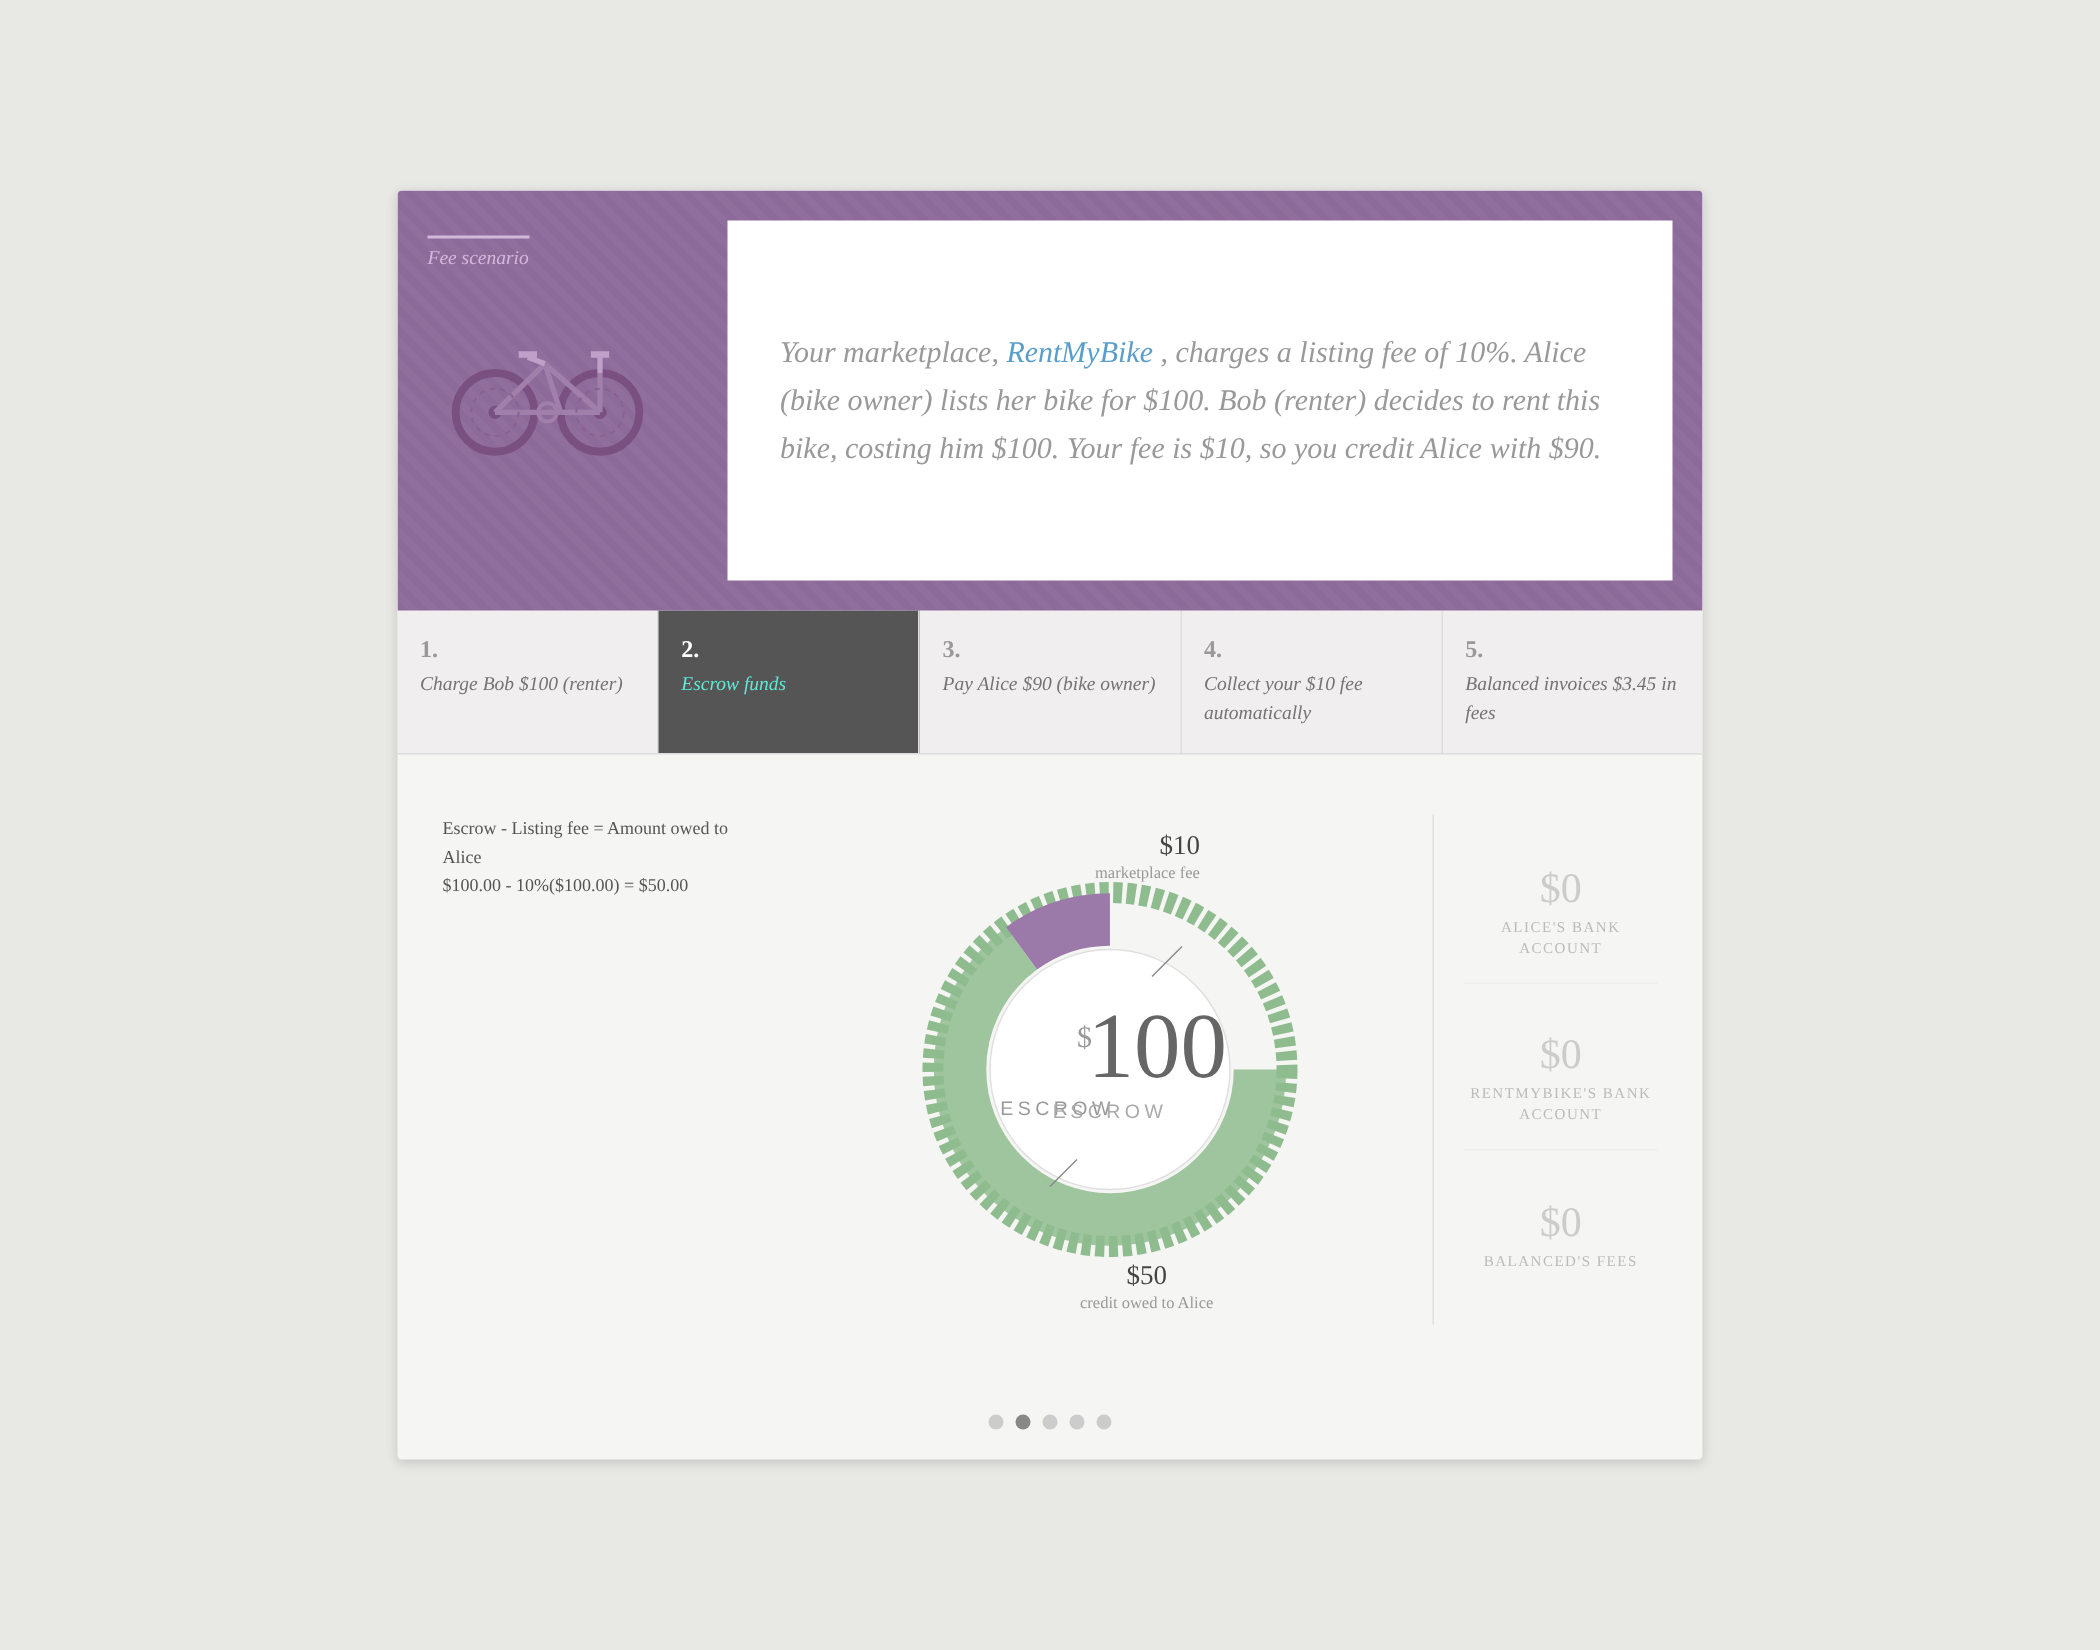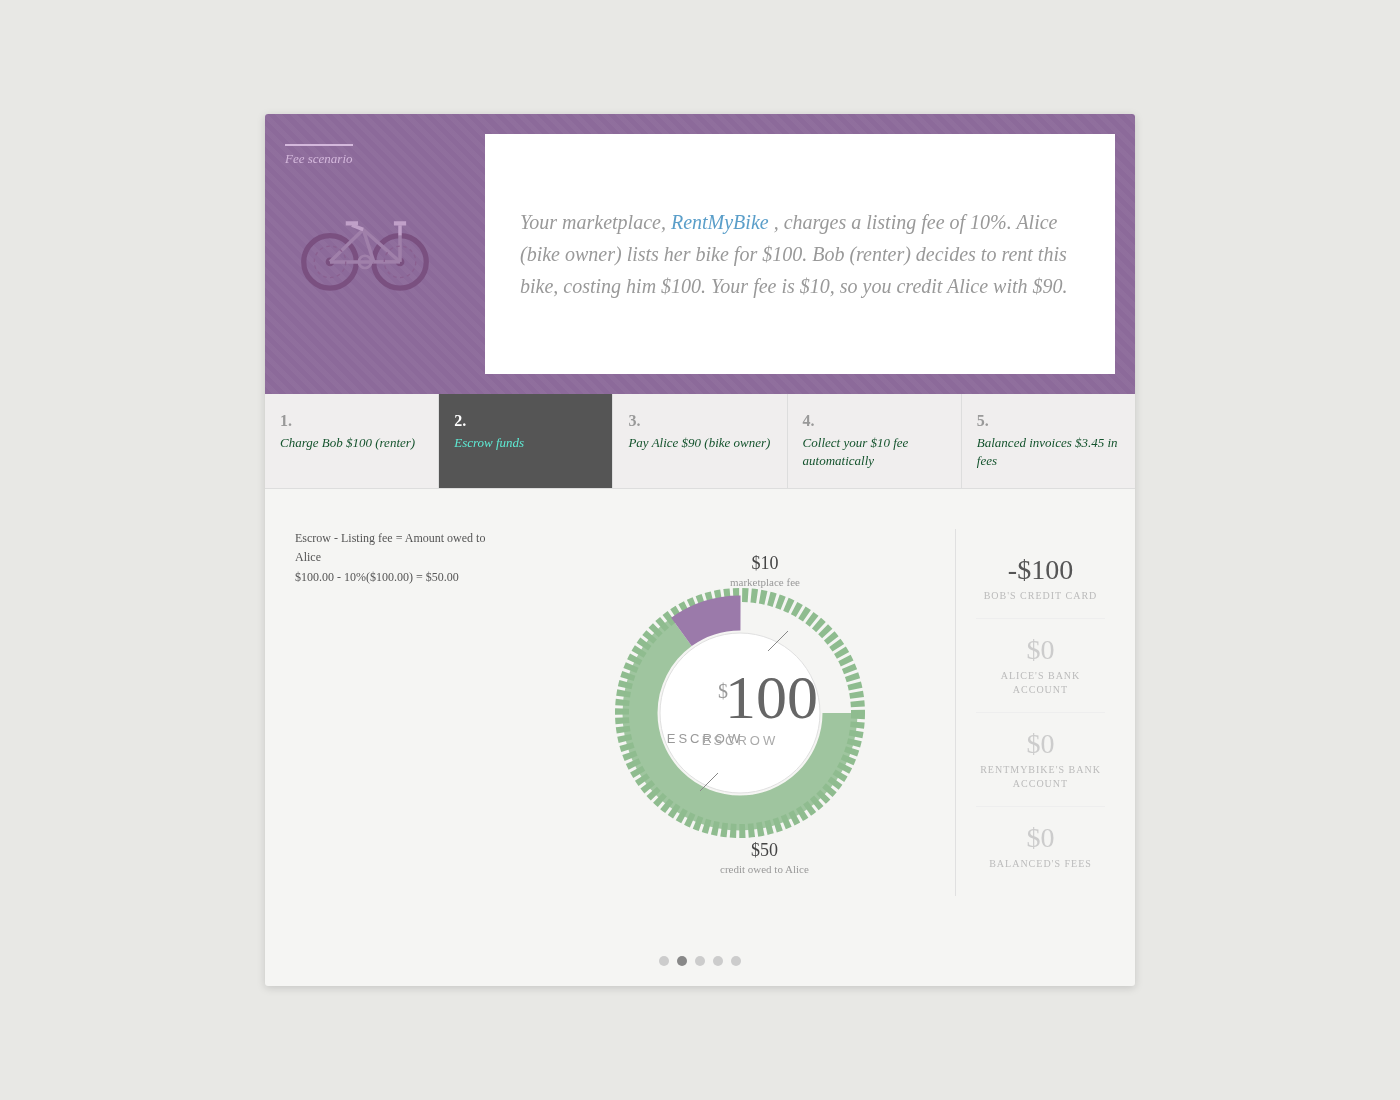--- a/index.html
+++ b/index.html
@@ -99,21 +99,21 @@
       font-size: 16px;
       font-weight: bold;
       color: #999;
       margin-bottom: 4px;
     }
     .step.active .step-number {
       color: white;
     }
     .step-label {
       font-size: 13px;
-      color: #14532d;
+      color: #737373;
       font-style: italic;
       line-height: 1.4;
     }
     .step.active .step-label {
       color: #5eead4;
     }
 
     
     .main-content {
       display: flex;
@@ -273,21 +273,21 @@
     <div class="text-section">
       <div class="formula-section">
         <div>Escrow - Listing fee = Amount owed to Alice</div>
         <div>$100.00 - 10%($100.00) = $50.00</div>
       </div>
     </div>
 
     <div class="chart-section">
       <div style="position:relative; width:300px; height:340px; display:flex; align-items:center; justify-content:center;">
 
-        <div style="position:absolute; top:10px; left:50%; transform:translateX(-10px); text-align:center;">
+        <div style="position:absolute; top:10px; left:50%; transform:translateX(-10px); text-align:right;">
           <span style="font-size:18px; color:#444; font-weight:400;">$10</span>
           <div style="font-size:11px; color:#999; margin-top:2px;">marketplace fee</div>
         </div>
 
         <div style="position:absolute; bottom:8px; left:50%; transform:translateX(-20px); text-align:center;">
           <span style="font-size:18px; color:#444;">$50</span>
           <div style="font-size:11px; color:#999; margin-top:2px;">credit owed to Alice</div>
         </div>
 
         <svg width="260" height="260" viewBox="0 0 260 260" style="position:absolute; top:40px;">
@@ -306,24 +306,20 @@
 
           <text x="115" y="135" font-size="62" fill="#666" font-weight="300" font-family="Georgia">100</text>
           <text x="108" y="115" font-size="20" fill="#999" font-family="Georgia">$</text>
           <text x="95" y="160" font-size="13" fill="#999" letter-spacing="3" font-family="Arial" text-anchor="middle">ESCROW</text>
           <text x="130" y="162" font-size="13" fill="#aaa" letter-spacing="3" font-family="Arial" text-anchor="middle">ESCROW</text>
         </svg>
       </div>
     </div>
 
     <div class="stats-section">
-      <div class="stat-item">
-        <div class="stat-amount active">-$100</div>
-        <div class="stat-label">BOB'S CREDIT CARD</div>
-      </div>
       <div class="stat-item">
         <div class="stat-amount">$0</div>
         <div class="stat-label">ALICE'S BANK ACCOUNT</div>
       </div>
       <div class="stat-item">
         <div class="stat-amount">$0</div>
         <div class="stat-label">RENTMYBIKE'S BANK ACCOUNT</div>
       </div>
       <div class="stat-item">
         <div class="stat-amount">$0</div>

